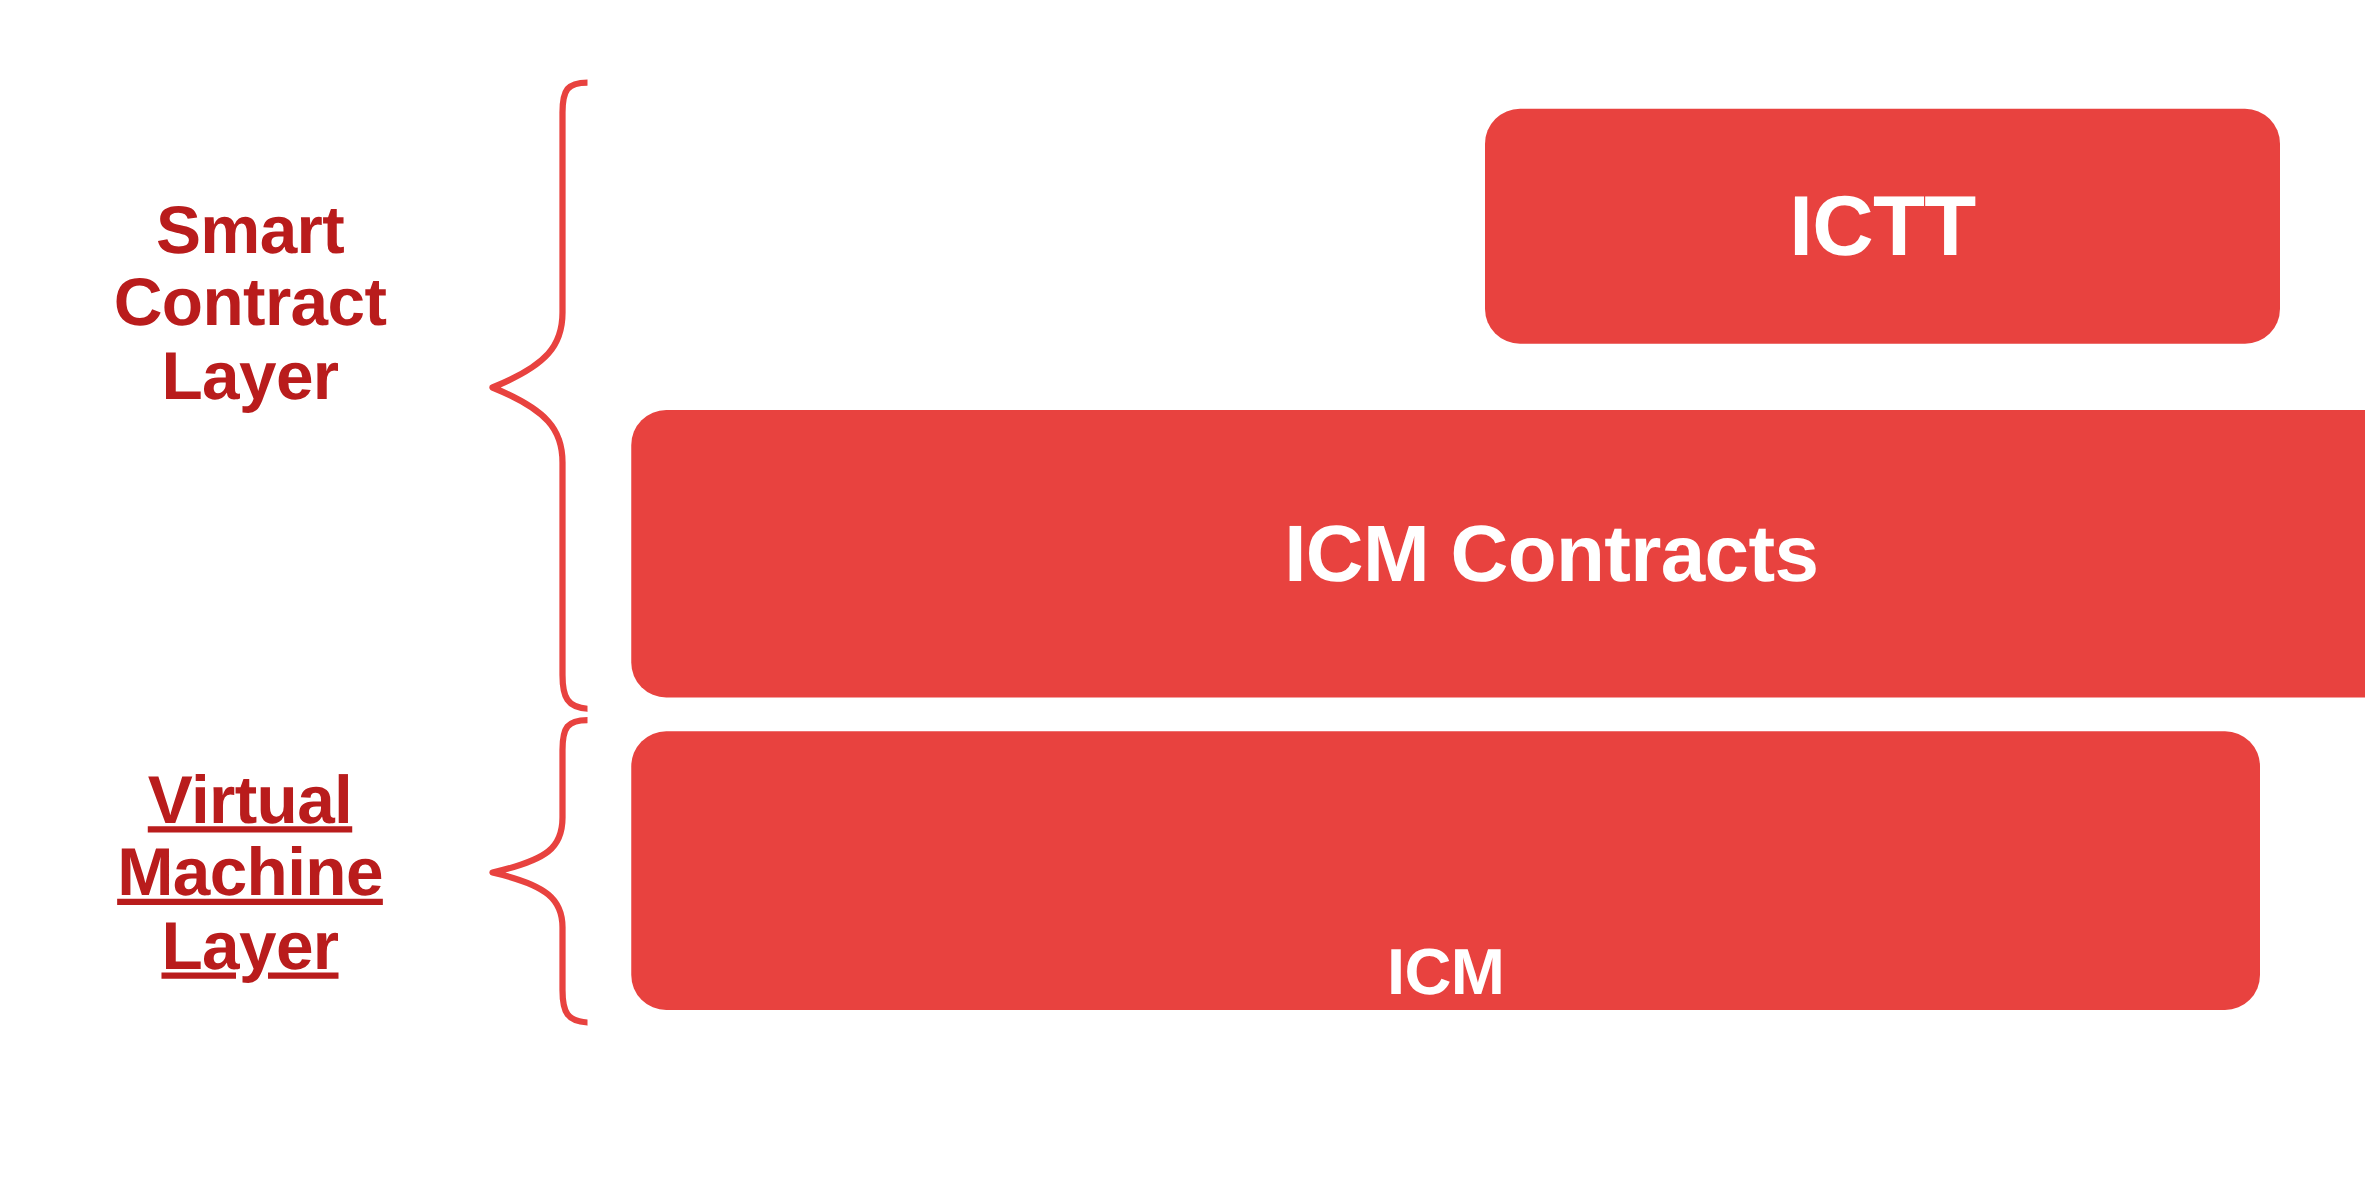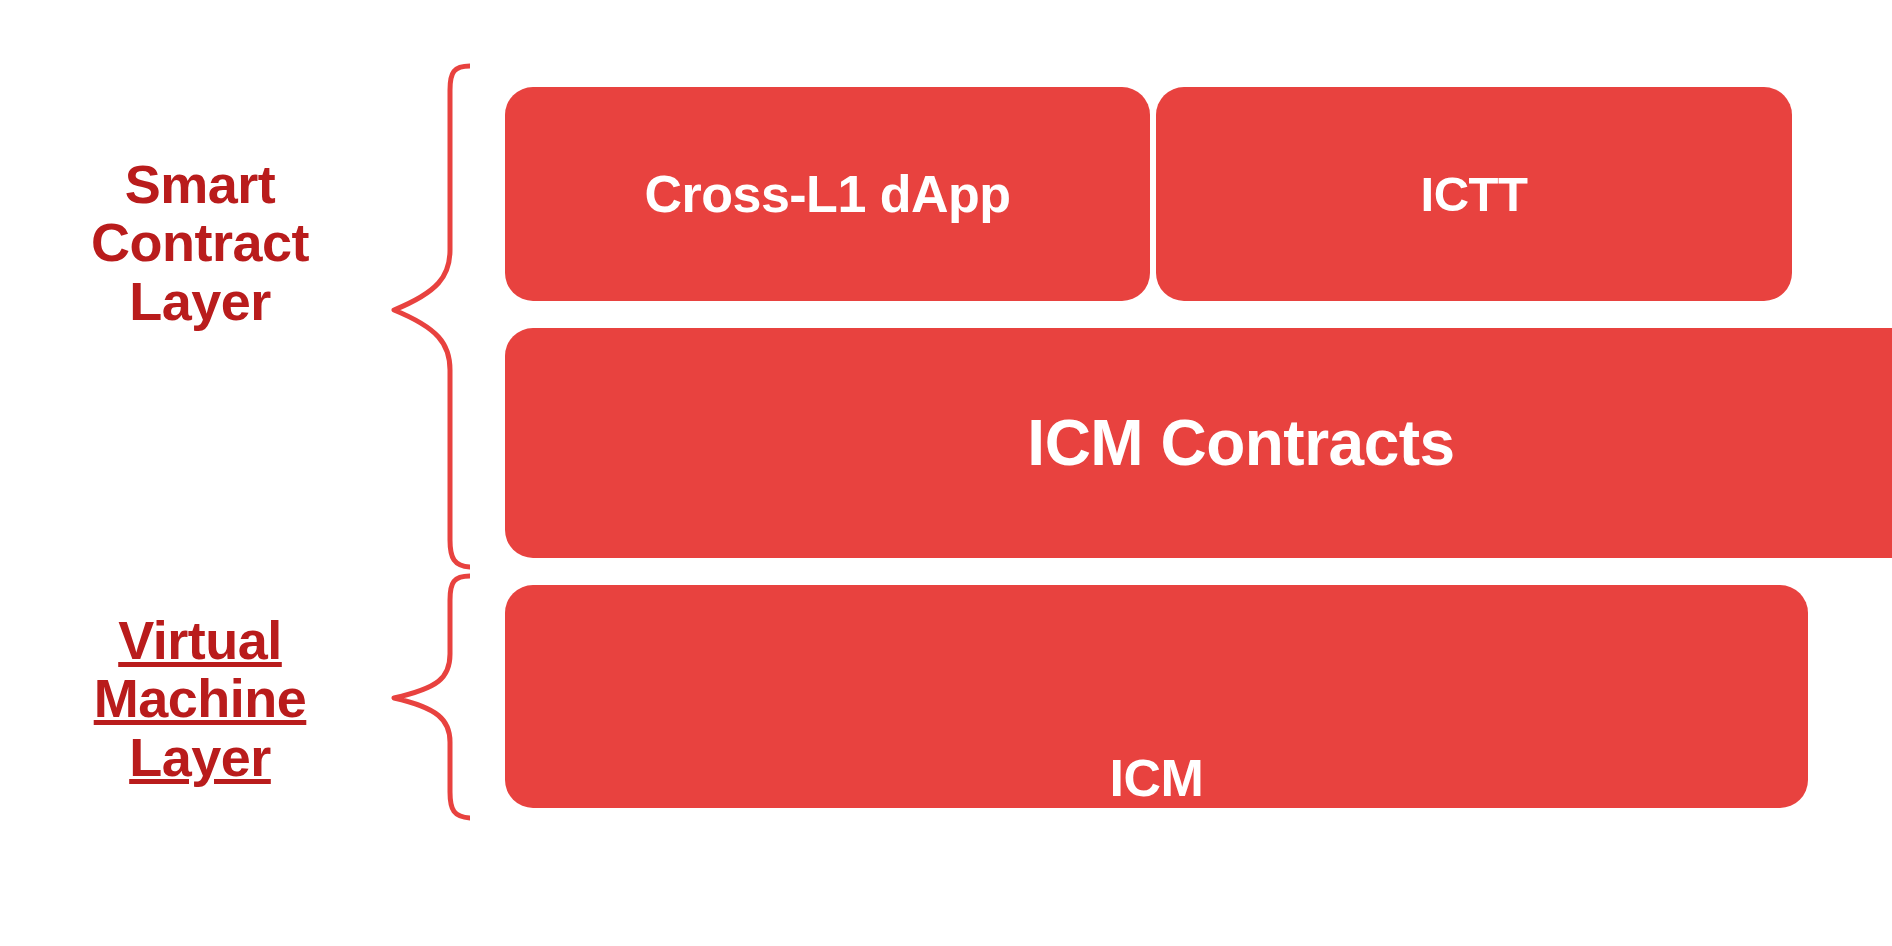--- a/index.html
+++ b/index.html
@@ -72,25 +72,25 @@
     text-align: center;
   }
   #box-cross-l1-dapp {
     left: 505px;
     top: 87px;
     width: 645px;
     height: 214px;
     font-size: 52px;
   }
   #box-ictt {
-    left: 1156px;
+    left: 1188px;
     top: 87px;
     width: 636px;
-    height: 214px;
-    font-size: 49px;
+    height: 188px;
+    font-size: 68px;
   }
   #box-icm-contracts {
     left: 505px;
     top: 328px;
     width: 1472px;
     height: 230px;
     font-size: 64px;
   }
   #box-icm {
     left: 505px;
@@ -127,23 +127,20 @@
   <svg class="brace" id="brace-virtual-machine" viewBox="0 0 100 250" preserveAspectRatio="none">
     <path d="M 100 4
              C 84 4, 80 10, 80 28
              L 80 82
              C 80 106, 68 116, 24 126
              C 68 136, 80 148, 80 170
              L 80 220
              C 80 238, 84 245, 100 246" fill="none" stroke="#E8423F" stroke-width="5" stroke-linecap="round" stroke-linejoin="round"></path>
   </svg>
 
-  <div class="box" id="box-cross-l1-dapp" style="background:#E8423F">
-    <span>Cross-L1 dApp</span>
-  </div>
 
   <div class="box" id="box-ictt" style="background:#E8423F">
     <span>ICTT</span>
   </div>
 
   <div class="box" id="box-icm-contracts" style="background:#E8423F">
     <span>ICM Contracts</span>
   </div>
 
   <div class="box" id="box-icm" style="background:#E8423F">

